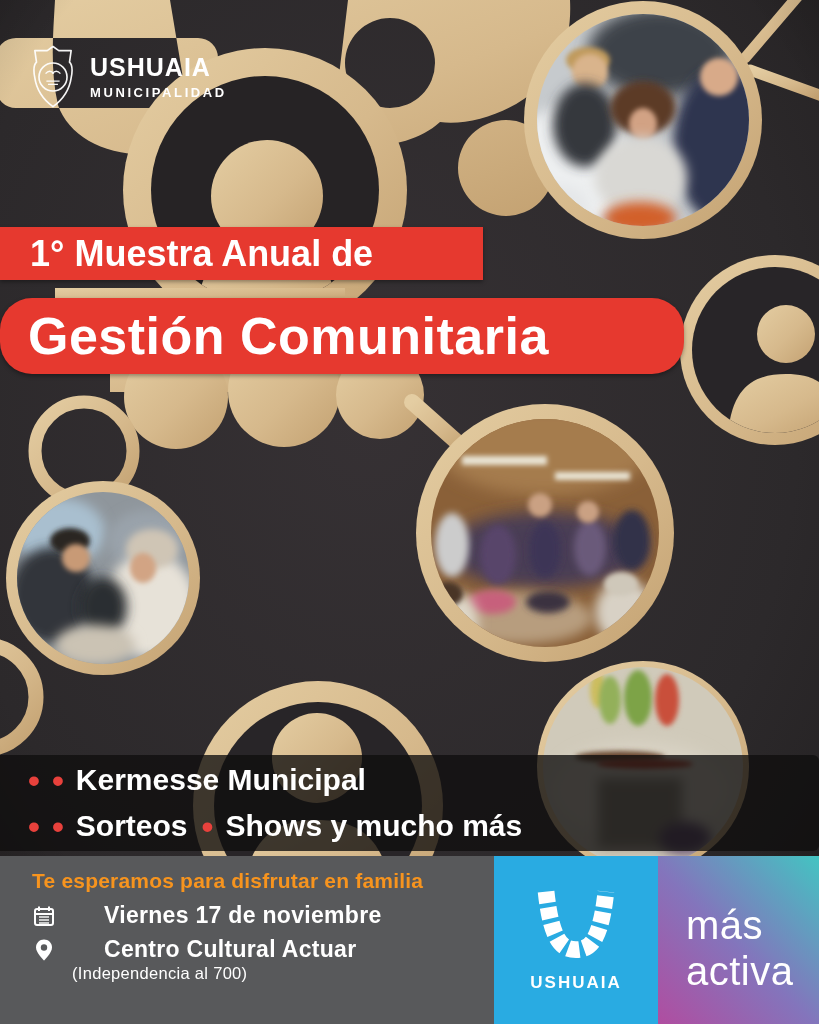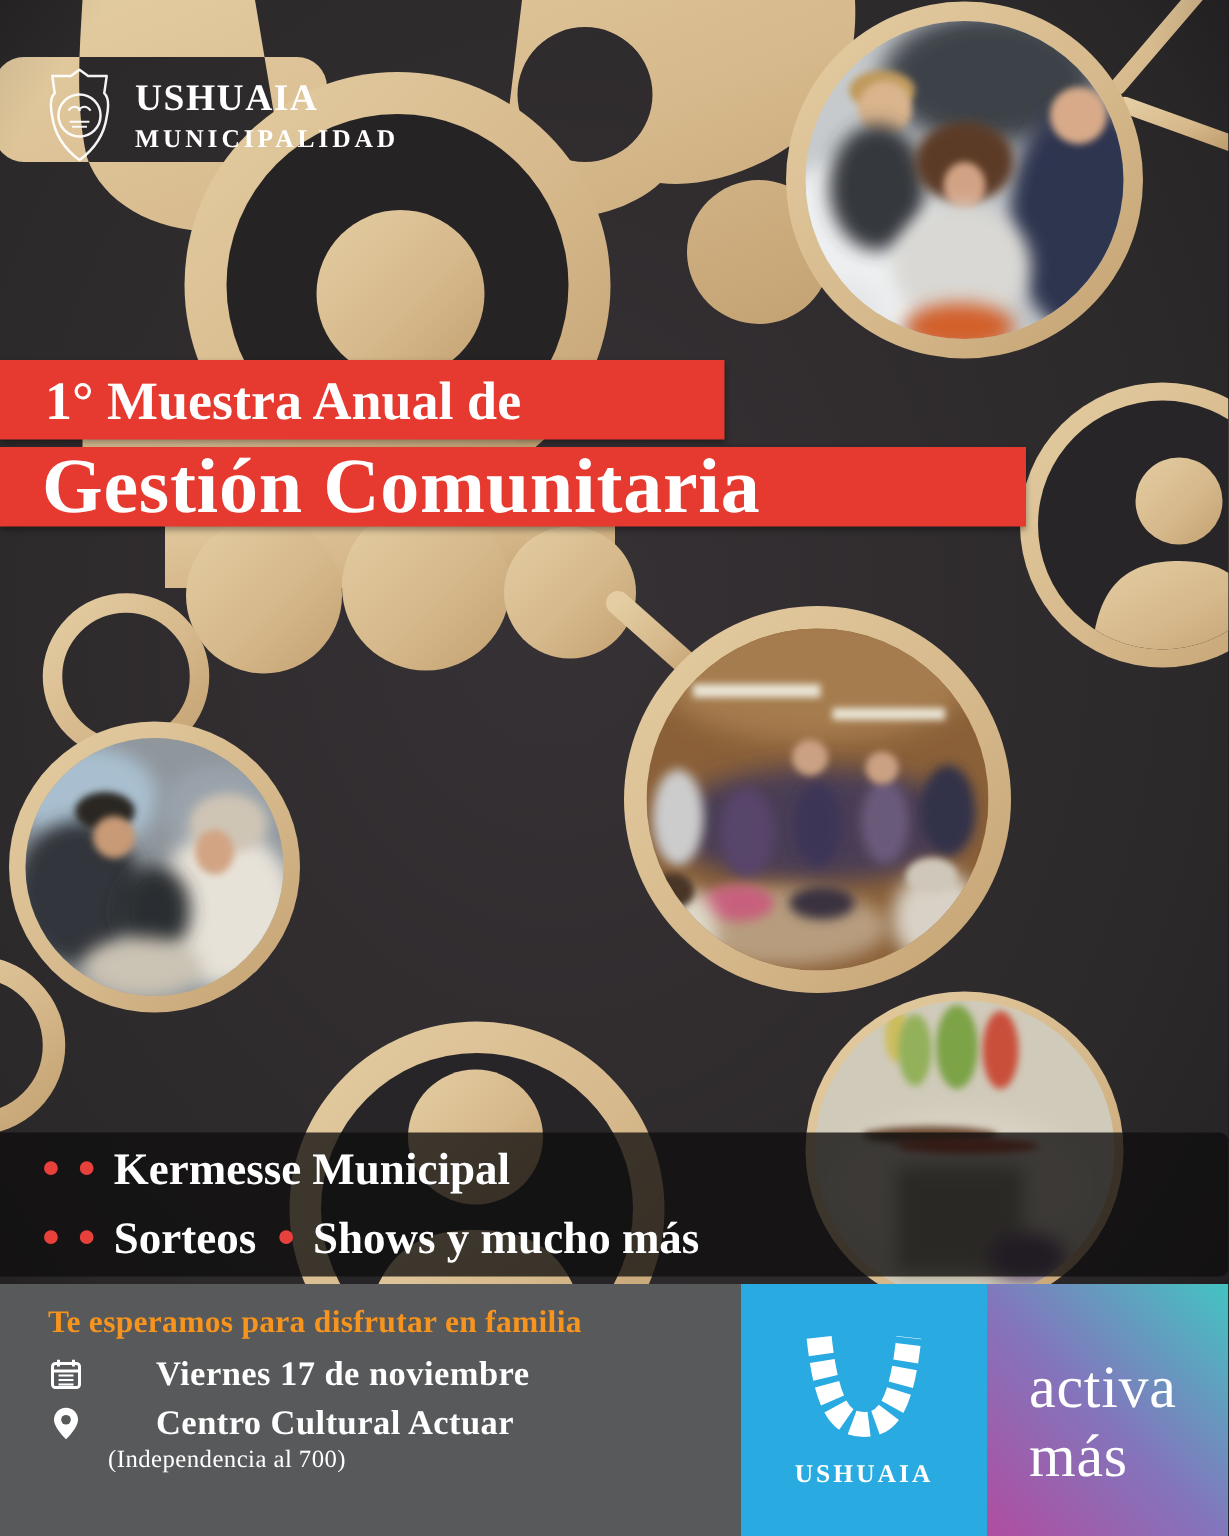--- a/index.html
+++ b/index.html
@@ -1,32 +1,32 @@
 <!DOCTYPE html>
 <html><head>
 <meta charset="utf-8">
 <style>
   html,body{margin:0;padding:0;background:#151314;}
   .poster{
     position:relative; width:819px; height:1024px; overflow:hidden;
     background:#2d2a2c;
-    font-family:Liberation Serif, serif;
+    font-family:Liberation Sans, sans-serif;
     -webkit-font-smoothing:antialiased;
   }
   .decor{position:absolute; inset:0; z-index:1;}
   
   .brand{position:absolute; left:28px; top:44px; z-index:6; display:flex; align-items:center; gap:12px; color:#fff;}
   .brand .shield{width:50px; height:66px; opacity:.95;}
   .brand-name{font-size:25px; font-weight:800; letter-spacing:1px; line-height:1;}
-  .brand-sub{font-size:17px; font-weight:700; letter-spacing:2.6px; margin-top:6px; line-height:1;}
+  .brand-sub{font-size:13px; font-weight:700; letter-spacing:2.6px; margin-top:6px; line-height:1;}
   
   .bar{position:absolute; left:0; background:#e6392f; color:#fff; z-index:3; display:flex; align-items:center;
        box-shadow:0 2px 4px rgba(0,0,0,.35);}
-  .bar1{top:240px; width:453px; height:53px; font-size:36px; font-weight:800; padding-left:30px;}
-  .bar2{top:298px; width:656px; height:53px; font-size:52px; font-weight:800; padding-left:28px; letter-spacing:.5px;}
+  .bar1{top:227px; width:453px; height:53px; font-size:36px; font-weight:800; padding-left:30px;}
+  .bar2{top:298px; width:656px; height:76px; font-size:52px; font-weight:800; padding-left:28px; letter-spacing:.5px;border-radius:32px;}
   
   .activities{
     position:absolute; left:0; top:755px; width:819px; height:96px; z-index:3;
     background:rgba(16,14,14,.78); border-radius:0 6px 6px 0;
     display:flex; flex-direction:column; justify-content:center; gap:2px;
     padding-left:28px; box-sizing:border-box;
   }
   .act-line{display:flex; align-items:center; font-size:30px; font-weight:800; color:#fff; line-height:44px; white-space:nowrap;}
   .act-dot{color:#e8413c; font-size:34px; margin-right:12px;}
   .act-item{margin-right:14px;}
@@ -302,18 +302,18 @@
     </div>
 
     <div class="f-city">
       <svg class="ulogo" viewBox="0 0 100 80">
         <path d="M16,2 C22,58 34,68 50,68 C66,68 78,58 84,2" fill="none" stroke="#ffffff" stroke-width="19" stroke-dasharray="13 5"></path>
       </svg>
       <div class="f-city-name">USHUAIA</div>
     </div>
 
     <div class="f-slogan">
+      <div>más</div>
       <div>activa</div>
-      <div>más</div>
     </div>
 
   </div>
 </div>
 
 </body></html>

